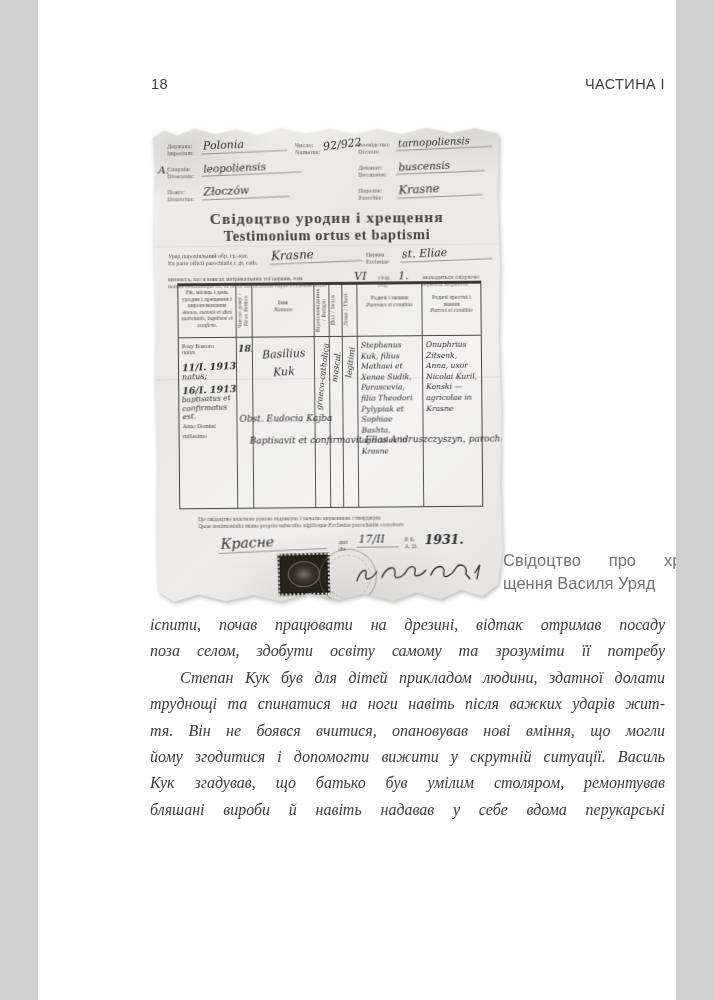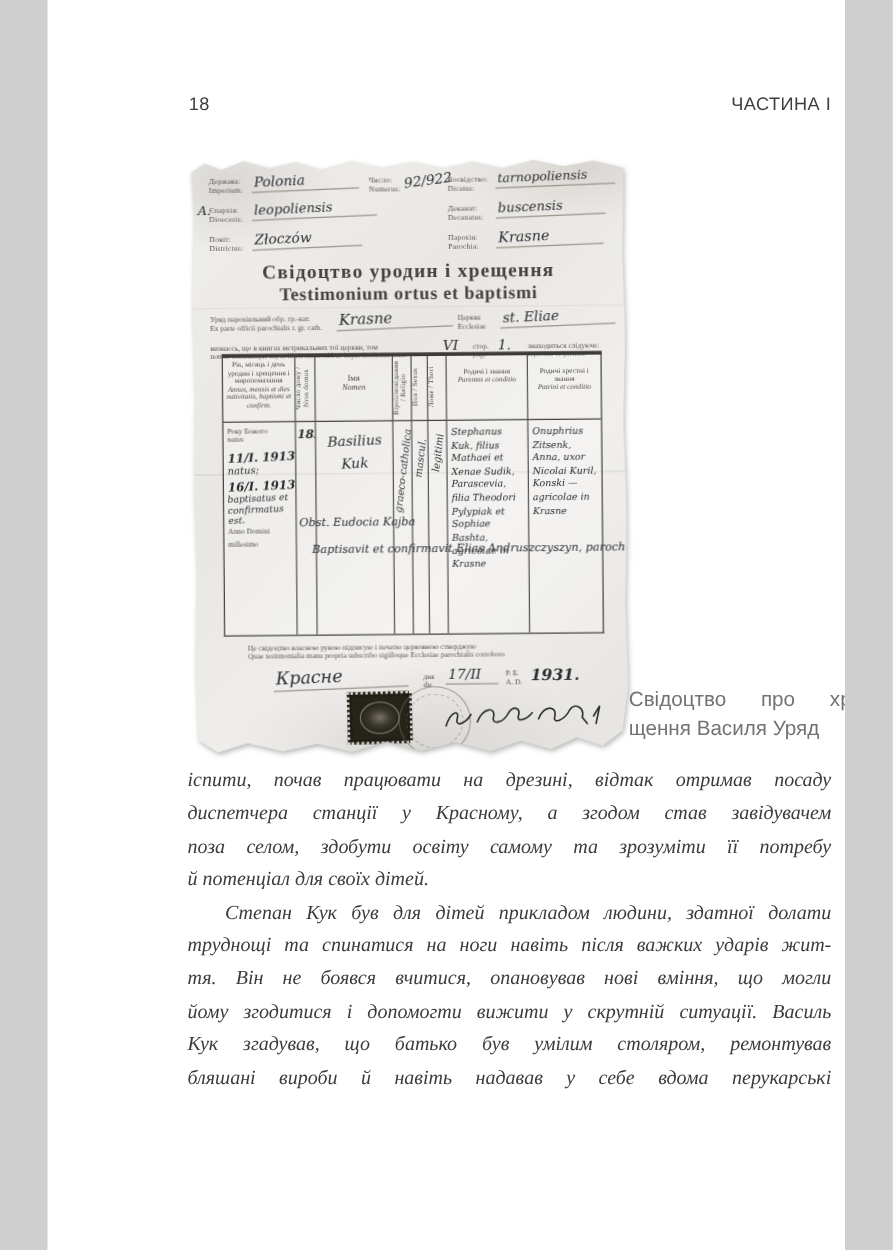--- a/index.html
+++ b/index.html
@@ -302,23 +302,21 @@
     </div>
   </div>
 
   <div class="caption" id="caption">
       <div class="cap-line first">Свідоцтво про хре-</div>
       <div class="cap-line">щення Василя Уряд</div>
     </div>
 
   <div class="body-text" id="body">
       <div class="line">іспити, почав працювати на дрезині, відтак отримав посаду</div>
-      <div class="line">диспетчера станції у Красному, а згодом став завідувачем</div>
       <div class="line">поза селом, здобути освіту самому та зрозуміти її потребу</div>
-      <div class="line last">й потенціал для своїх дітей.</div>
       <div class="line indent">Степан Кук був для дітей прикладом людини, здатної долати</div>
       <div class="line">труднощі та спинатися на ноги навіть після важких ударів жит-</div>
       <div class="line">тя. Він не боявся вчитися, опановував нові вміння, що могли</div>
       <div class="line">йому згодитися і допомогти вижити у скрутній ситуації. Василь</div>
       <div class="line">Кук згадував, що батько був умілим столяром, ремонтував</div>
       <div class="line">бляшані вироби й навіть надавав у себе вдома перукарські</div>
     </div>
 
 </div>
 

